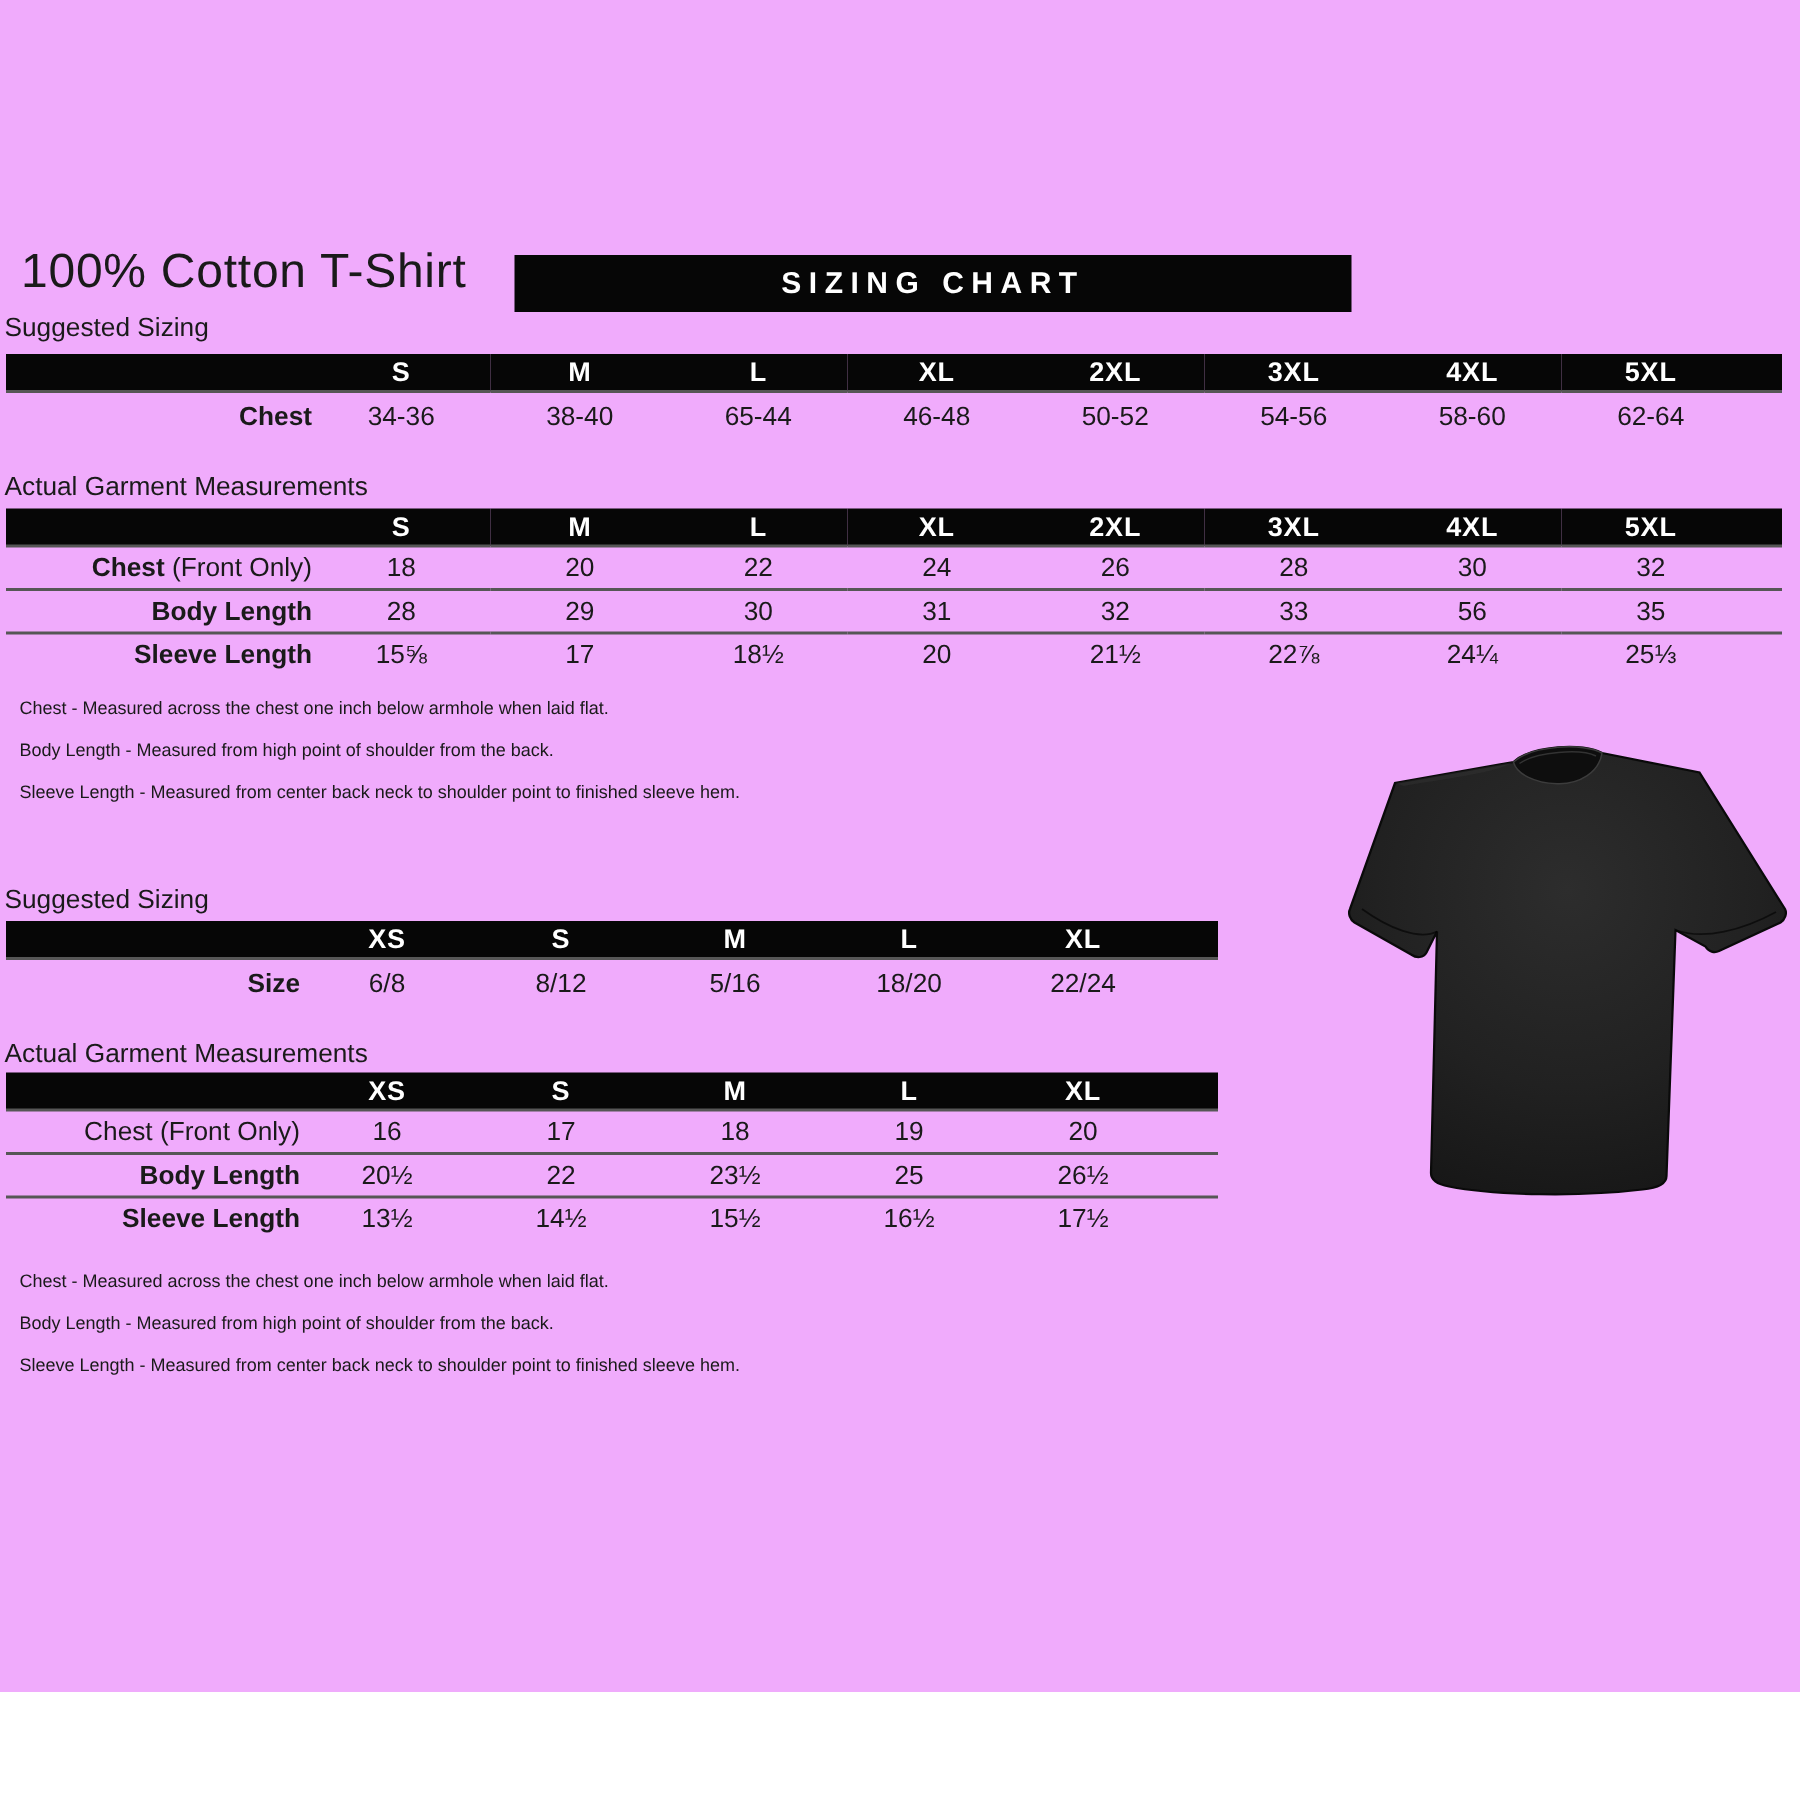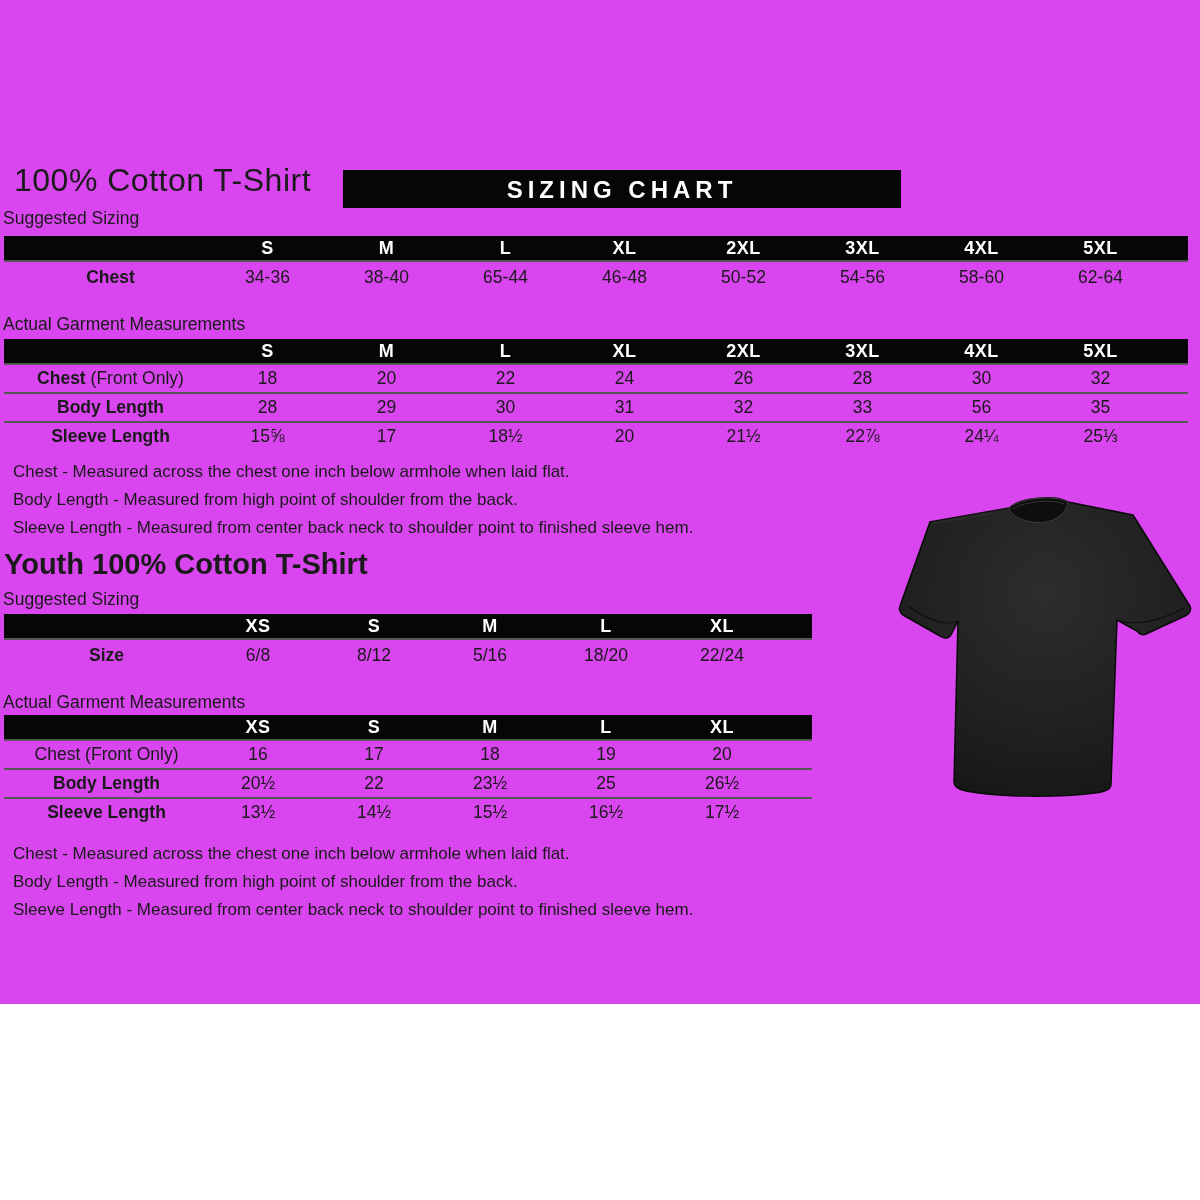--- a/index.html
+++ b/index.html
@@ -1,42 +1,42 @@
 <!DOCTYPE html>
 <html><head>
 <meta charset="utf-8">
 <style>
   html,body{margin:0;padding:0;background:#fff;}
-  .canvas{position:relative;width:1200px;height:1004px;background:#d946ef;overflow:hidden;
+  .canvas{position:relative;width:1200px;height:1128px;background:#f0abfc;overflow:hidden;
           font-family:"Liberation Sans","DejaVu Sans",sans-serif;color:#1a1a1a;}
 
   .title{position:absolute;left:14px;top:161px;font-size:32px;line-height:38px;font-weight:400;
          letter-spacing:0.5px;white-space:nowrap;}
   .banner{position:absolute;left:343px;top:170px;width:558px;height:38px;background:#060606;
-          color:#fff;font-weight:700;font-size:24px;letter-spacing:5px;text-align:center;
+          color:#fff;font-weight:700;font-size:20px;letter-spacing:5px;text-align:center;
           line-height:39px;white-space:nowrap;}
   .seclabel{position:absolute;left:3px;font-size:17.5px;line-height:20px;white-space:nowrap;}
   .ytitle{position:absolute;left:4px;top:548px;font-size:29px;font-weight:700;white-space:nowrap;}
 
   table.tbl{position:absolute;left:4px;border-collapse:collapse;table-layout:fixed;
             font-size:17.5px;color:#1a1a1a;}
   table.adult{width:1184px;}
   table.youth{width:808px;}
   .tbl th{background:#060606;color:#fff;font-weight:700;height:24px;font-size:18px;
           text-align:center;padding:0;letter-spacing:0.5px;}
   .tbl td{text-align:center;padding:0;}
   .tbl.sug td{height:30px;}
   .tbl.meas td{height:27px;}
   .tbl tbody tr{border-top:2px solid #565656;}
-  .tbl td.lbl{text-align:center;padding-left:9px;margin-top:32px;}
+  .tbl td.lbl{text-align:right;padding-left:9px;margin-top:32px;}
   .b{font-weight:700;}
   col.c-albl{width:204px;} col.c-aval{width:119px;} col.c-afill{width:28px;}
   col.c-ylbl{width:196px;} col.c-yval{width:116px;} col.c-yfill{width:32px;}
 
-  .notes{position:absolute;left:13px;font-size:17px;line-height:28px;white-space:nowrap;}
+  .notes{position:absolute;left:13px;font-size:12px;line-height:28px;white-space:nowrap;}
   .shirt{position:absolute;left:896px;top:494px;width:297px;height:306px;}
 </style>
 </head>
 <body>
 
 <div class="canvas">
 
   <div class="title">100% Cotton T-Shirt</div>
   <div class="banner">SIZING CHART</div>
 
@@ -153,21 +153,20 @@
       </tr>
     </tbody>
   </table>
 
   <div class="notes" style="top:458px">
     <div>Chest - Measured across the chest one inch below armhole when laid flat.</div>
     <div>Body Length - Measured from high point of shoulder from the back.</div>
     <div>Sleeve Length - Measured from center back neck to shoulder point to finished sleeve hem.</div>
   </div>
 
-  <div class="ytitle">Youth 100% Cotton T-Shirt</div>
   <div class="seclabel" style="top:589px">Suggested Sizing</div>
 
   <table class="tbl youth sug" style="top:614px">
     <colgroup>
         <col class="c-ylbl">
         <col class="c-yval">
         <col class="c-yval">
         <col class="c-yval">
         <col class="c-yval">
         <col class="c-yval">

